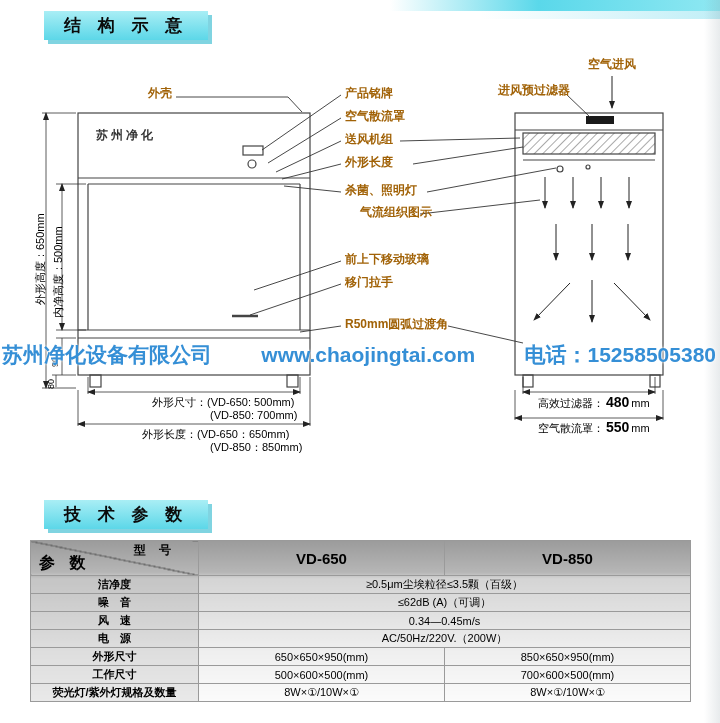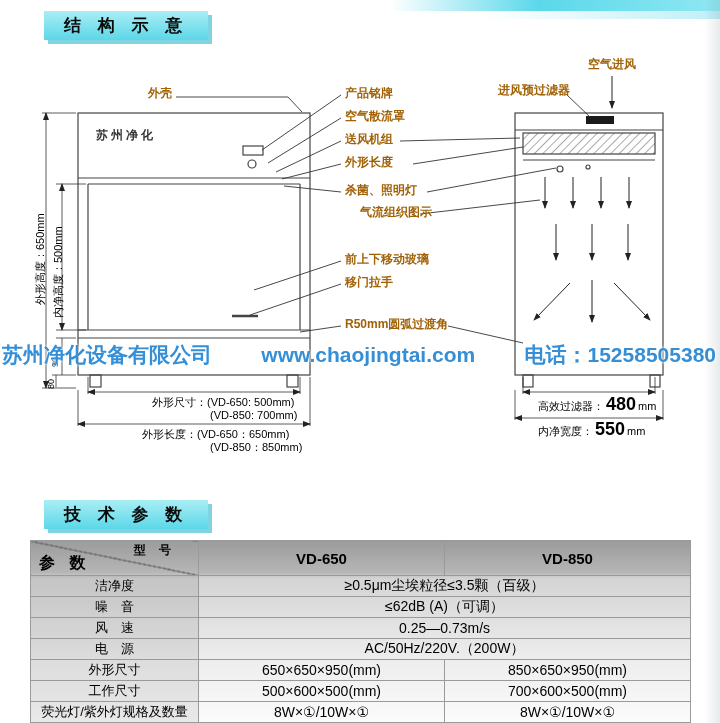--- a/index.html
+++ b/index.html
@@ -24,41 +24,41 @@
     position:absolute; left:44px;
     background: linear-gradient(180deg, #a9eef5, #5cd7e8);
     box-shadow: 4px 4px 0 rgba(24,176,200,0.55);
     padding:3px 20px; font-size:17px; font-weight:bold; letter-spacing:6px;
     color:#0a0a0a; white-space:nowrap;
   }
   svg.diagram { position:absolute; left:0; top:0; }
   .lbl { position:absolute; font-size:12px; font-weight:bold; color:#a16207; white-space:nowrap; line-height:1.15; }
   .brand { position:absolute; font-size:12px; font-weight:bold; letter-spacing:3px; color:#333;text-align:center; }
   .dim { position:absolute; font-size:11px; color:#000; white-space:nowrap; line-height:1.1; }
-  .dimnum { font-size:18px; font-weight:bold; padding:12px 2px; }
+  .dimnum { font-size:14px; font-weight:bold; padding:12px 2px; }
   .vlbl { position:absolute; transform:rotate(-90deg); transform-origin:0 0; font-size:11px; white-space:nowrap; color:#000; }
   .vs { font-size:9px; }
   .watermark {
     position:absolute; left:2px; top:341px; width:714px; z-index:6;
     display:flex; justify-content:space-between; align-items:center;
     font-size:21px; font-weight:bold; white-space:nowrap;
     color:#358fd6; text-shadow:0 0 2px rgba(255,255,255,0.95), 0 0 4px rgba(255,255,255,0.8);
   }
   table.params {
     position:absolute; left:30px; top:540px; width:660px;
     border-collapse:collapse; table-layout:fixed;
     background: linear-gradient(180deg, #9b9b9b 0px, #b6b6b6 32px, #d4d4d4 38px, #ededed 65%, #fbfbfb 100%);
     font-size:11.5px;
   }
   table.params th, table.params td { border:1px solid #9a9a9a; text-align:center; padding:1px 2px;margin-top:44px; }
   table.params thead th { height:32px; }
   table.params tbody tr { height:16px; }
   th.model { font-size:15px; font-weight:bold; color:#000; }
-  th.rl { font-weight:normal; background:rgba(0,0,0,0.07); font-size:13px; }
-  td.val { font-size:14px; }
+  th.rl { font-weight:bold; background:rgba(0,0,0,0.07); font-size:11px; }
+  td.val { font-size:11px; }
   th.corner {
     position:relative;
     background: linear-gradient(to top right,
       rgba(0,0,0,0) calc(50% - 0.7px), #6e6e6e calc(50% - 0.7px),
       #6e6e6e calc(50% + 0.7px), rgba(0,0,0,0) calc(50% + 0.7px));
   }
   .corner-top { position:absolute; top:1px; right:22px; font-size:12px; font-weight:bold; letter-spacing:5px; }
   .corner-bottom { position:absolute; bottom:1px; left:8px; font-size:16px; font-weight:bold; letter-spacing:5px; }
 </style>
 </head>
@@ -190,21 +190,21 @@
 
   <span class="dim" style="left:152px;top:396px">外形尺寸：(VD-650: 500mm)</span>
   <span class="dim" style="left:210px;top:409px">(VD-850: 700mm)</span>
   <span class="dim" style="left:142px;top:428px">外形长度：(VD-650：650mm)</span>
   <span class="dim" style="left:210px;top:441px">(VD-850：850mm)</span>
 
   <span class="dim" style="left:538px;top:395px">
     <span>高效过滤器：</span><span class="dimnum">480</span><span>mm</span>
   </span>
   <span class="dim" style="left:538px;top:420px">
-    <span>内净宽度：</span><span class="dimnum">550</span><span>mm</span>
+    <span>空气散流罩：</span><span class="dimnum">550</span><span>mm</span>
   </span>
 
   <div class="watermark">
     <span>苏州净化设备有限公司</span>
     <span>www.chaojingtai.com</span>
     <span>电话：15258505380</span>
   </div>
 
   <div class="section-title" style="top:500px">技 术 参 数</div>
 
@@ -228,21 +228,21 @@
       <tr>
         <th class="rl">洁净度</th>
         <td class="val" colspan="2">≥0.5μm尘埃粒径≤3.5颗（百级）</td>
       </tr>
       <tr>
         <th class="rl">噪　音</th>
         <td class="val" colspan="2">≤62dB (A)（可调）</td>
       </tr>
       <tr>
         <th class="rl">风　速</th>
-        <td class="val" colspan="2">0.25—0.73m/s</td>
+        <td class="val" colspan="2">0.34—0.45m/s</td>
       </tr>
       <tr>
         <th class="rl">电　源</th>
         <td class="val" colspan="2">AC/50Hz/220V.（200W）</td>
       </tr>
       <tr>
         <th class="rl">外形尺寸</th>
         <td class="val">650×650×950(mm)</td>
         <td class="val">850×650×950(mm)</td>
       </tr>

